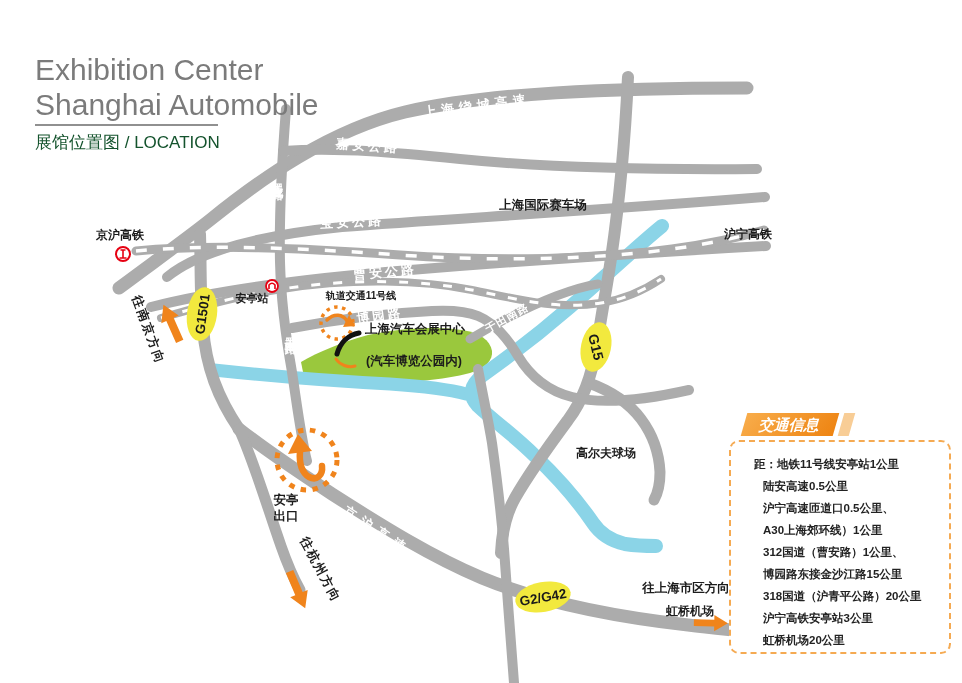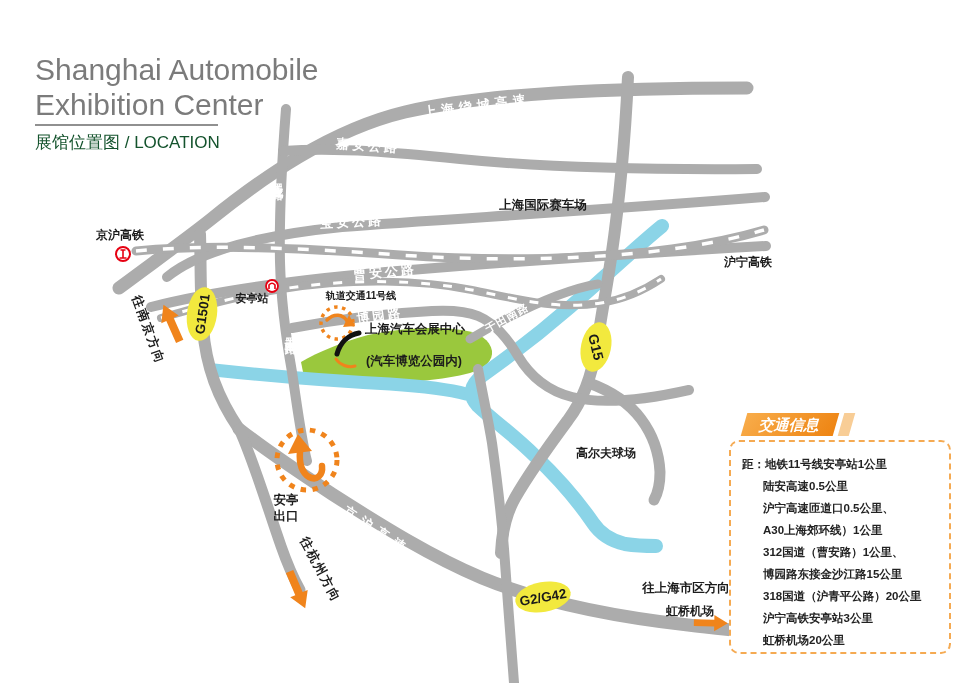--- a/index.html
+++ b/index.html
@@ -14,21 +14,21 @@
   .divider{position:absolute;left:35px;top:124px;width:183px;height:2px;background:#909090;}
   .subtitle{position:absolute;left:35px;top:131px;font-size:17px;color:#14532d;}
   .info-head{position:absolute;left:744px;top:413px;width:92px;height:23px;
              background:linear-gradient(120deg,#F8AC4A,#EE8412);transform:skewX(-16deg);
              color:#fff;font-weight:bold;font-size:15px;text-align:center;line-height:23px;}
   .info-fold{position:absolute;left:841px;top:413px;width:11px;height:23px;background:#F8CD96;transform:skewX(-16deg);}
   .info-box{position:absolute;left:729px;top:440px;width:222px;height:214px;
             border:2px dashed #F5AA52;border-radius:10px;background:#fff;box-sizing:border-box;
             padding:11px 6px 0 11px;}
   .info-line{font-size:11.5px;color:#222;height:22px;line-height:22px;margin-left:21px;font-weight:bold;}
-  .info-line.first{margin-left:0;}
+  .info-line.first{margin-left:12px;}
 </style>
 </head>
 <body>
 
 <div class="page">
   <svg width="962" height="683" viewBox="0 0 962 683">
 
     <path d="M 301,362 C 318,352 342,342 368,335 C 400,328 438,326 462,330 C 480,333 490,340 492,351 C 493,360 486,368 470,373 C 440,381 395,384 355,383 C 330,382 310,377 303,372 Z" fill="#9AC83D"></path>
 
     <path d="M 214,370 C 270,376 330,381 390,384 C 420,386 448,389 466,394" fill="none" stroke="#8BD4E7" stroke-width="13" stroke-linecap="round"></path>
@@ -99,40 +99,40 @@
       <path d="M 0,-4 L 0,4 M -3.5,4 L 3.5,4 M -2.5,-4 L 2.5,-4" fill="none" stroke="#E60012" stroke-width="1.6"></path>
     </g>
 
     <g>
       <path d="M 359,333 C 348,335 340,343 337,354" fill="none" stroke="#111" stroke-width="5" stroke-linecap="round"></path>
       <path d="M 336,359 C 340,365 348,368 355,366" fill="none" stroke="#F0841C" stroke-width="3" stroke-linecap="round"></path>
     </g>
   </svg>
 
   <div class="title1">
+    <div>Exhibition Center</div>
     <div>Shanghai Automobile</div>
-    <div>Exhibition Center</div>
   </div>
   <div class="divider"></div>
   <div class="subtitle">展馆位置图 / LOCATION</div>
 
   <div class="lbl road-lbl" style="left:477px;top:106px;transform:translate(-50%,-50%) rotate(-7deg);letter-spacing:5px;">上海绕城高速</div>
   <div class="lbl road-lbl" style="left:368px;top:146px;transform:translate(-50%,-50%) rotate(4deg);">嘉安公路</div>
   <div class="lbl road-lbl" style="left:352px;top:222px;transform:translate(-50%,-50%) rotate(-3deg);">宝安公路</div>
   <div class="lbl road-lbl" style="left:385px;top:272px;transform:translate(-50%,-50%) rotate(-5deg);">曹安公路</div>
   <div class="lbl road-lbl" style="left:380px;top:316px;transform:translate(-50%,-50%) rotate(-8deg);font-size:12.5px;">博园路</div>
   <div class="lbl road-lbl vert" style="left:277px;top:178px;font-size:11.5px;letter-spacing:2px;">墨玉北路</div>
   <div class="lbl road-lbl vert" style="left:290px;top:332px;font-size:11.5px;letter-spacing:2px;">墨玉南路</div>
   <div class="lbl road-lbl" style="left:507px;top:318px;transform:translate(-50%,-50%) rotate(-30deg);font-size:11px;letter-spacing:1px;">于田南路</div>
   <div class="lbl road-lbl" style="left:377px;top:531px;transform:translate(-50%,-50%) rotate(33deg);font-size:12.5px;letter-spacing:7px;">京沪高速</div>
 
   <div class="lbl place-lbl" style="left:543px;top:205px;font-size:12.5px;">上海国际赛车场</div>
   <div class="lbl place-lbl" style="left:606px;top:453px;">高尔夫球场</div>
   <div class="lbl place-lbl" style="left:120px;top:235px;">京沪高铁</div>
-  <div class="lbl place-lbl" style="left:748px;top:234px;margin-top:28px;">沪宁高铁</div>
+  <div class="lbl place-lbl" style="left:748px;top:234px;">沪宁高铁</div>
   <div class="lbl place-lbl" style="left:252px;top:298px;font-size:11px;">安亭站</div>
   <div class="lbl place-lbl" style="left:336px;top:296px;font-size:10px;margin-left:25px;">轨道交通11号线</div>
   <div class="lbl place-lbl" style="left:286px;top:500px;font-size:12.5px;">安亭</div>
   <div class="lbl place-lbl" style="left:286px;top:516px;font-size:12.5px;">出口</div>
 
   <div class="lbl place-lbl" style="left:148px;top:330px;transform:translate(-50%,-50%) rotate(70deg);font-size:12.5px;letter-spacing:2px;">往南京方向</div>
   <div class="lbl place-lbl" style="left:320px;top:570px;transform:translate(-50%,-50%) rotate(62deg);font-size:12.5px;letter-spacing:2px;">往杭州方向</div>
   <div class="lbl place-lbl" style="left:686px;top:588px;font-size:12.5px;">往上海市区方向</div>
   <div class="lbl place-lbl" style="left:690px;top:604px;font-size:12px;margin-top:7px;">虹桥机场</div>
 

